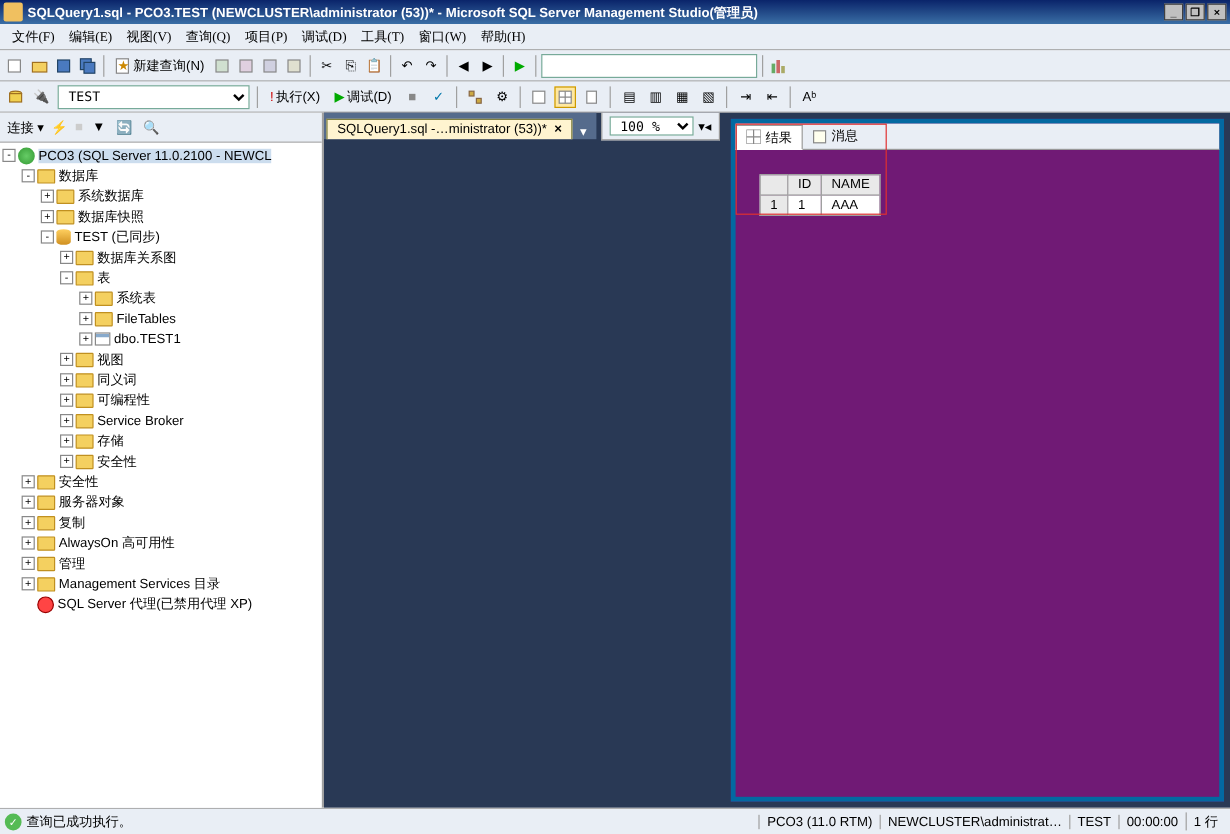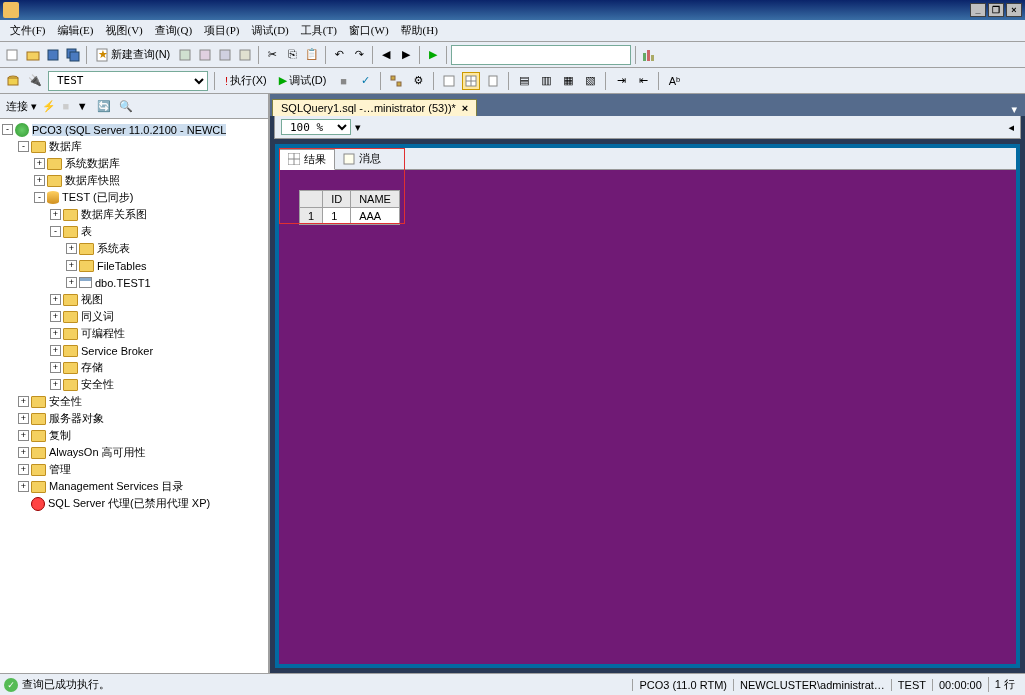--- a/index.html
+++ b/index.html
@@ -27,21 +27,21 @@
 .tg { width:11px; height:11px; border:1px solid #888; margin-right:2px; text-align:center; line-height:9px; font-size:9px; background:#fff; color:#000; cursor:default; }
 .blank { width:11px; margin-right:2px; }
 .fi { width:16px; height:14px; margin-right:3px; display:inline-block; }
 .folder { background:#f4d060; border:1px solid #c09020; border-radius:1px; width:15px; height:12px; }
 .cyl { background:linear-gradient(#ffd060,#d09020); border-radius:50% / 20%; width:12px; height:13px; }
 .tbl { background:#fff; border:1px solid #888; width:13px; height:11px; box-shadow:inset 0 3px #8ac; }
 .srv { background:radial-gradient(#6c6,#393); width:14px; height:14px; border-radius:50%; }
 .agent { background:#f44; width:14px; height:14px; border-radius:50%; border:1px solid #900; }
 .ind { display:inline-block; }
 .ind1{width:16px}.ind2{width:32px}.ind3{width:48px}.ind4{width:64px}
-.editor-area { flex:1; display:flex; flex-direction:column; background:#293955; }
+.editor-area { flex:1; display:flex; flex-direction:row; background:#293955; }
 .tabstrip { height:22px; background:#556b8c; display:flex; align-items:flex-end; padding:0 2px; }
 .tab { background:#fff4d0; border:1px solid #808040; border-bottom:none; padding:2px 8px; font-family:"新宋体",monospace; display:flex; align-items:center; gap:6px; }
 .tab .close { font-weight:bold; cursor:default; }
 .editor { background:#fff; flex:0 0 268px; position:relative; margin:0 4px; border:1px solid #7a9; }
 .sqltext { font-family:"新宋体",Consolas,monospace; font-size:12px; padding:4px 8px; line-height:16px; }
 .kw-blue { color:#0000ff; } .kw-teal { color:#008080; } .kw-gray { color:#808080; }
 .redbox { position:absolute; border:1px solid #e03030; pointer-events:none; }
 .zoom { background:#e9eef5; height:16px; display:flex; align-items:center; padding:11px 6px; margin:0 4px; border:1px solid #999; border-top:none; }
 .results { flex:1; background:#701a75; margin:5px; border:4px solid #0369a1; display:flex; flex-direction:column; position:relative; }
 .restabs { height:22px; background:#e9eef5; display:flex; align-items:center; border-bottom:1px solid #999; }
@@ -56,20 +56,21 @@
 .statusbar .cell { border-left:1px solid #a0a0a0; padding:0 6px; }
 .statusbar .ok { width:14px; height:14px; background:#5b5; border-radius:50%; margin-right:4px; display:inline-flex; align-items:center; justify-content:center; color:#fff; font-size:9px; }
 .pin { font-size:10px; }
 svg { display:block; }
 </style>
 </head>
 <body>
 
 <div class="titlebar">
   <span class="icon"></span>
+  <span>SQLQuery1.sql - PCO3.TEST (NEWCLUSTER\administrator (53))* - Microsoft SQL Server Management Studio(管理员)</span>
   <span class="spacer"></span>
   <span class="wbtn">_</span>
   <span class="wbtn">❐</span>
   <span class="wbtn">×</span>
 </div>
 
 <div class="menubar">
   <span>文件(F)</span>
   <span>编辑(E)</span>
   <span>视图(V)</span>

